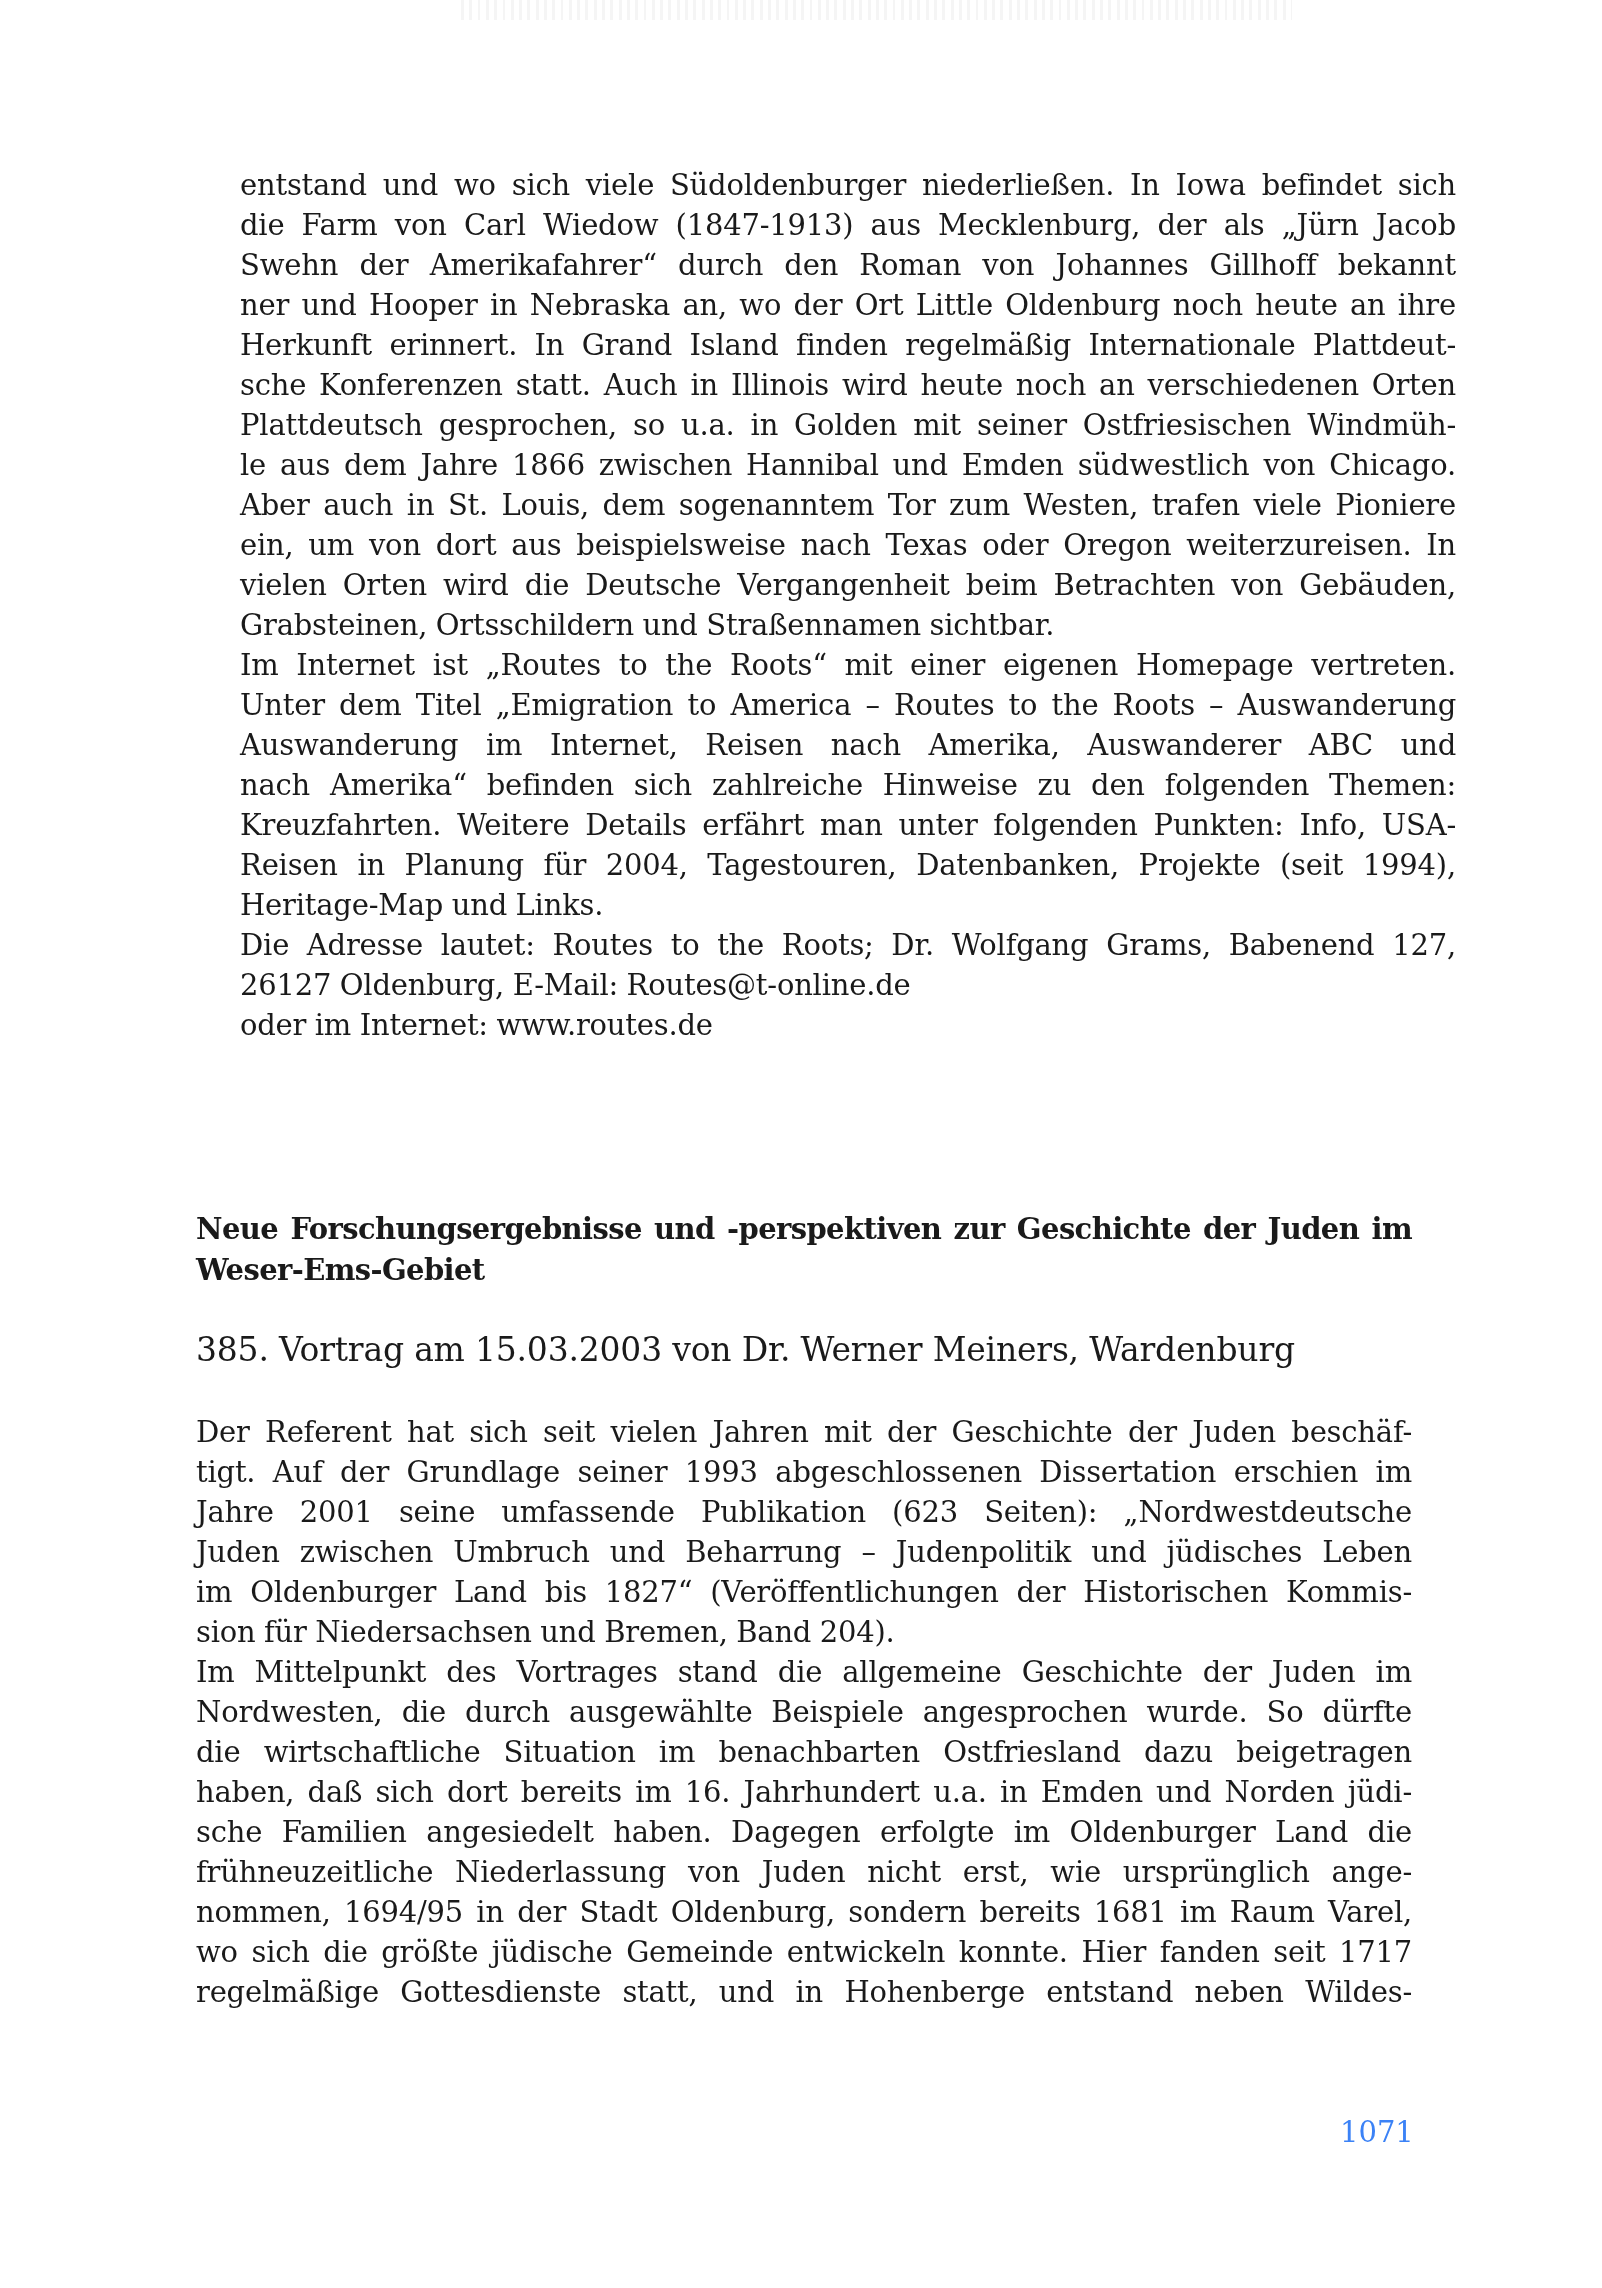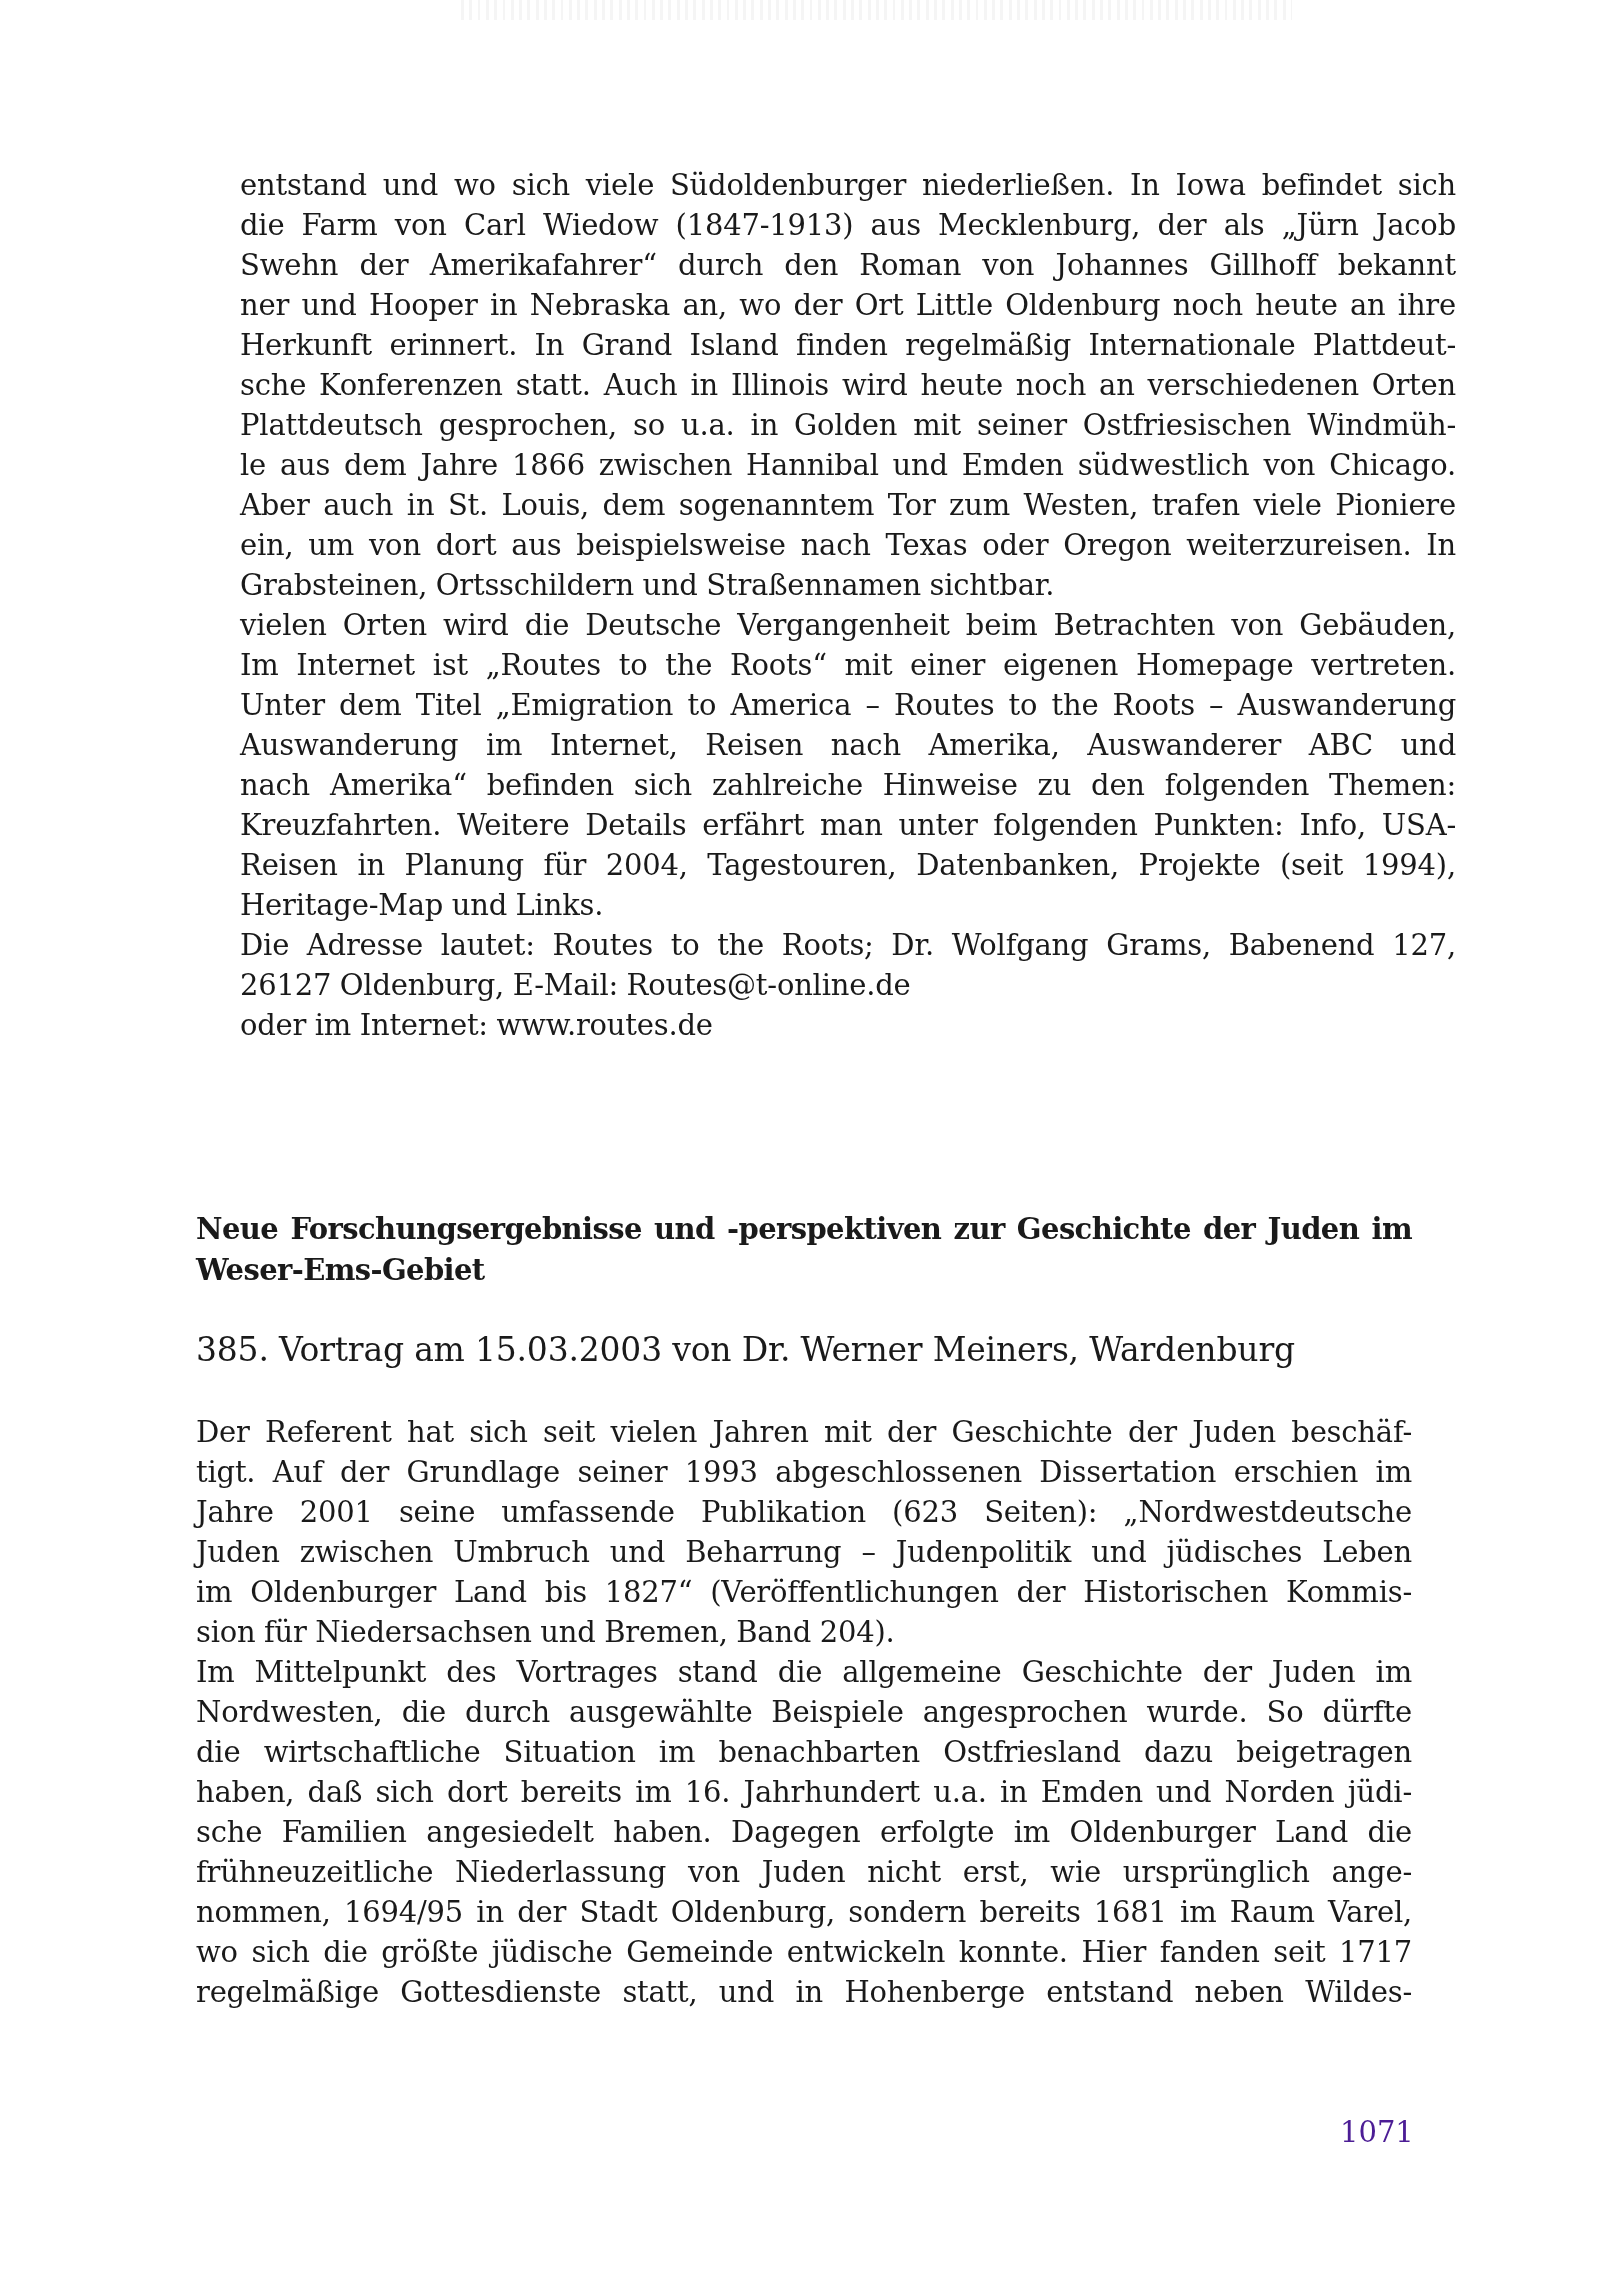--- a/index.html
+++ b/index.html
@@ -72,21 +72,21 @@
     left: 196px;
     top: 1412px;
     width: 1216px;
   }
   .page-number {
     position: absolute;
     left: 1340px;
     top: 2114px;
     font-size: 29px;
     line-height: 37px;
-    color: #4c1d95;
+    color: #3b82f6;
   }
   .bleed {
     position: absolute;
     left: 461px;
     top: 0;
     width: 831px;
     height: 20px;
     background: repeating-linear-gradient(90deg, rgba(0,0,0,0.04) 0 2.8px, transparent 2.8px 8.3px);
   }
 </style>
@@ -100,22 +100,22 @@
     <span class="ln">entstand und wo sich viele Südoldenburger niederließen. In Iowa befindet sich</span>
     <span class="ln">die Farm von Carl Wiedow (1847-1913) aus Mecklenburg, der als „Jürn Jacob</span>
     <span class="ln">Swehn der Amerikafahrer“ durch den Roman von Johannes Gillhoff bekannt</span>
     <span class="ln">ner und Hooper in Nebraska an, wo der Ort Little Oldenburg noch heute an ihre</span>
     <span class="ln">Herkunft erinnert. In Grand Island finden regelmäßig Internationale Plattdeut-</span>
     <span class="ln">sche Konferenzen statt. Auch in Illinois wird heute noch an verschiedenen Orten</span>
     <span class="ln">Plattdeutsch gesprochen, so u.a. in Golden mit seiner Ostfriesischen Windmüh-</span>
     <span class="ln">le aus dem Jahre 1866 zwischen Hannibal und Emden südwestlich von Chicago.</span>
     <span class="ln">Aber auch in St. Louis, dem sogenanntem Tor zum Westen, trafen viele Pioniere</span>
     <span class="ln">ein, um von dort aus beispielsweise nach Texas oder Oregon weiterzureisen. In</span>
+    <span class="ln">vielen Orten wird die Deutsche Vergangenheit beim Betrachten von Gebäuden,</span>
     <span class="ln last">Grabsteinen, Ortsschildern und Straßennamen sichtbar.</span>
-    <span class="ln">vielen Orten wird die Deutsche Vergangenheit beim Betrachten von Gebäuden,</span>
   </p>
   <p class="para">
     <span class="ln">Im Internet ist „Routes to the Roots“ mit einer eigenen Homepage vertreten.</span>
     <span class="ln">Unter dem Titel „Emigration to America – Routes to the Roots – Auswanderung</span>
     <span class="ln">Auswanderung im Internet, Reisen nach Amerika, Auswanderer ABC und</span>
     <span class="ln">nach Amerika“ befinden sich zahlreiche Hinweise zu den folgenden Themen:</span>
     <span class="ln">Kreuzfahrten. Weitere Details erfährt man unter folgenden Punkten: Info, USA-</span>
     <span class="ln">Reisen in Planung für 2004, Tagestouren, Datenbanken, Projekte (seit 1994),</span>
     <span class="ln last">Heritage-Map und Links.</span>
   </p>

